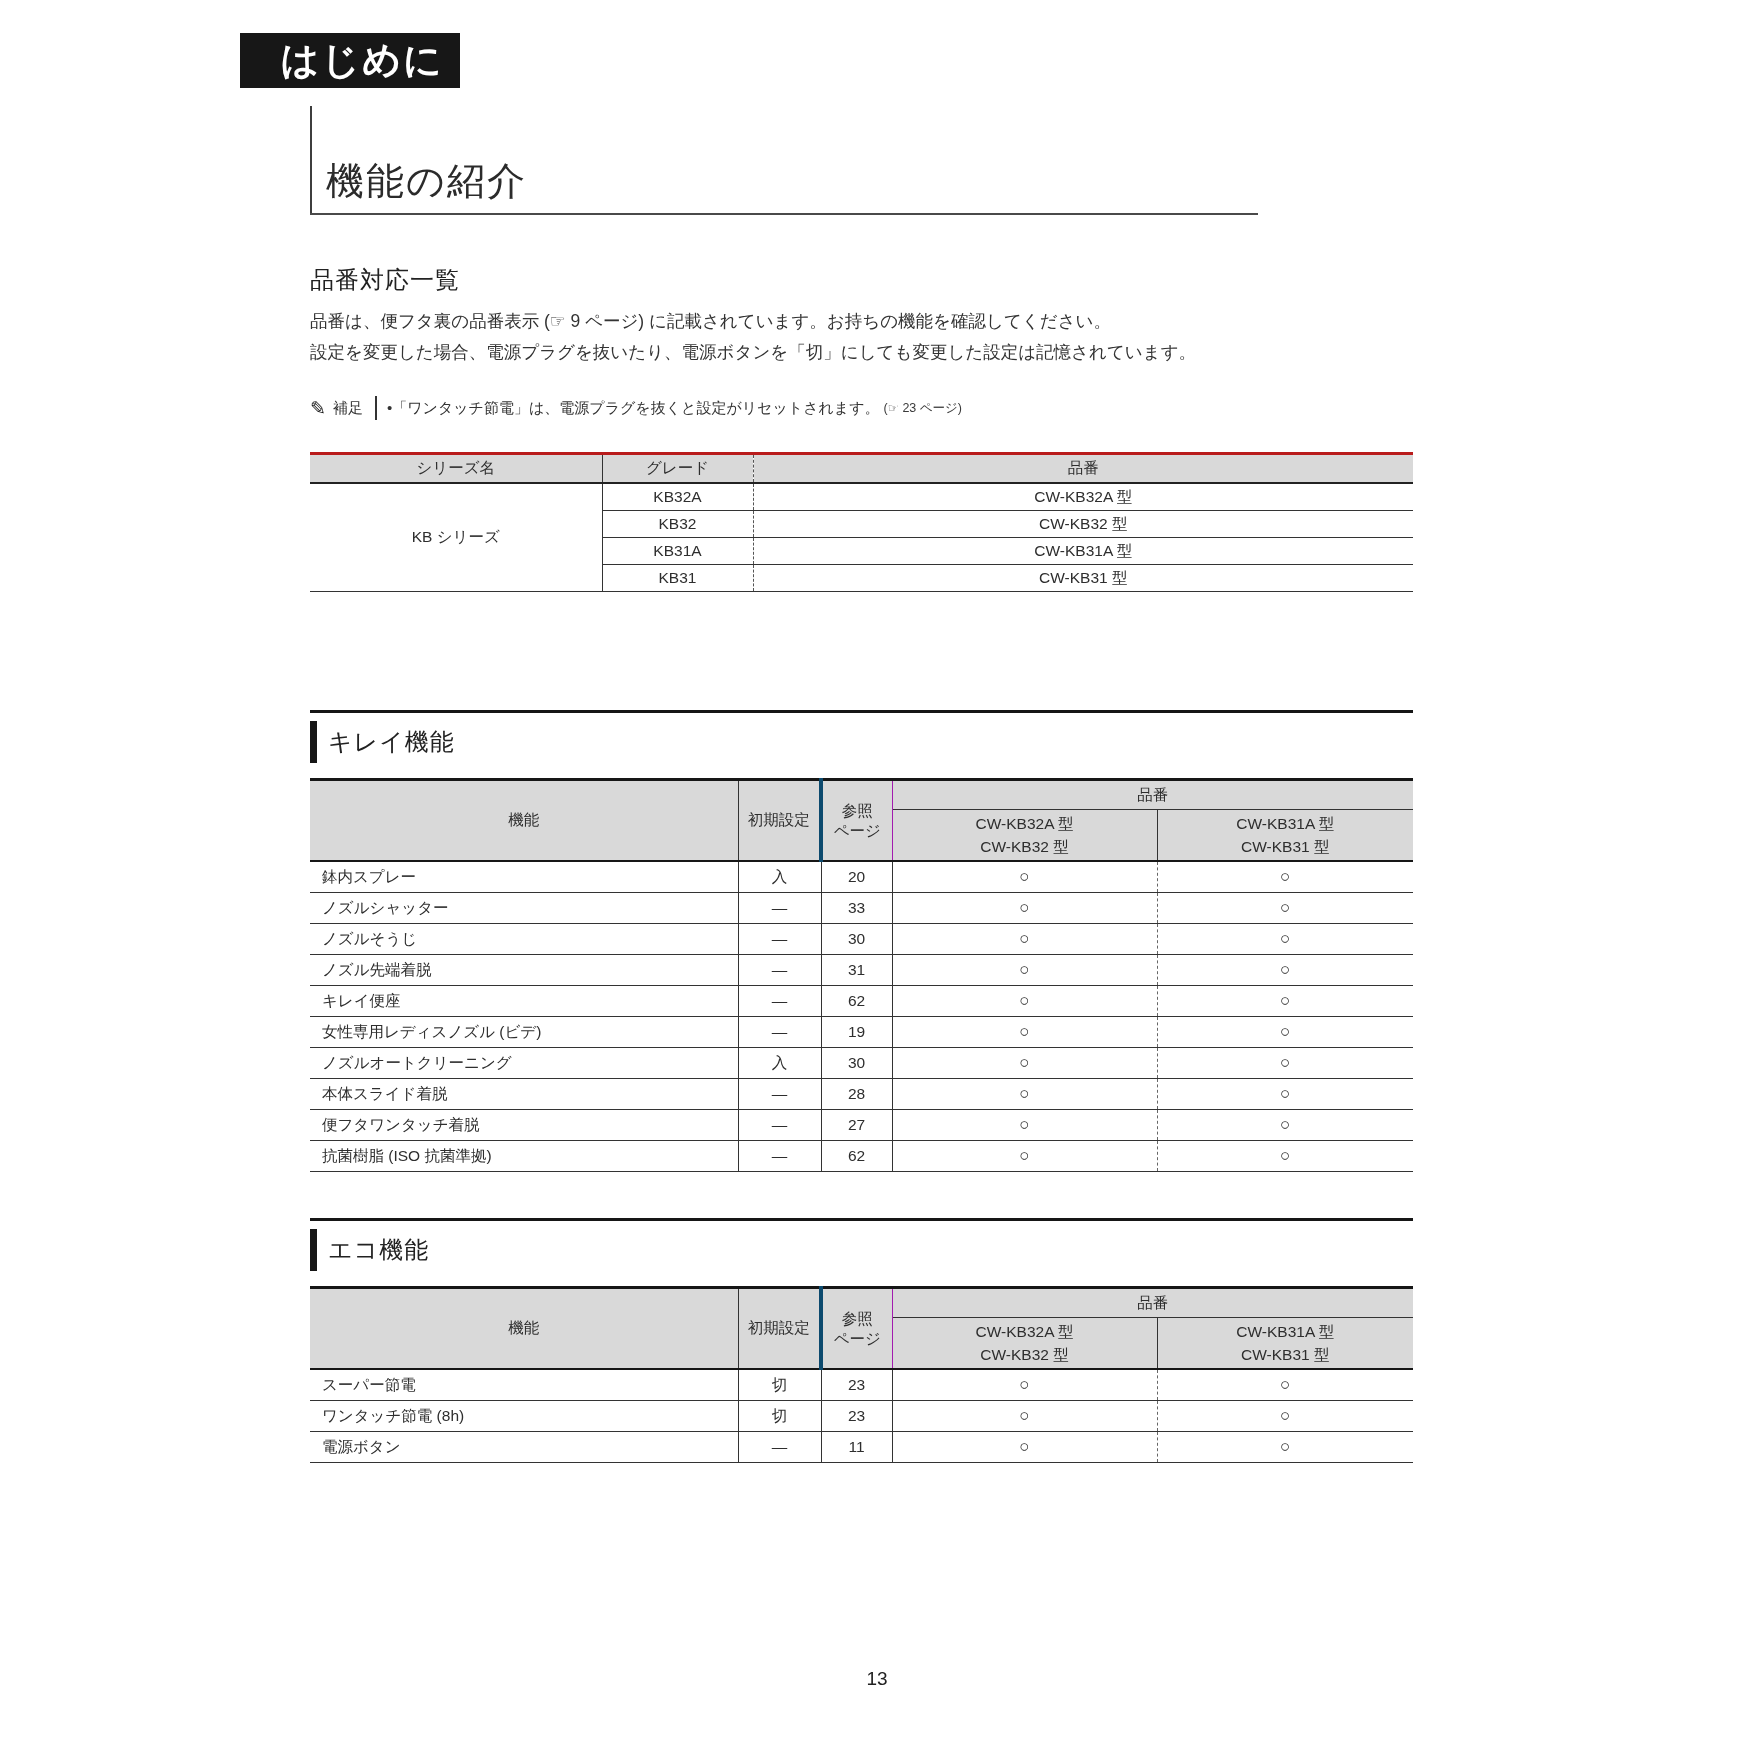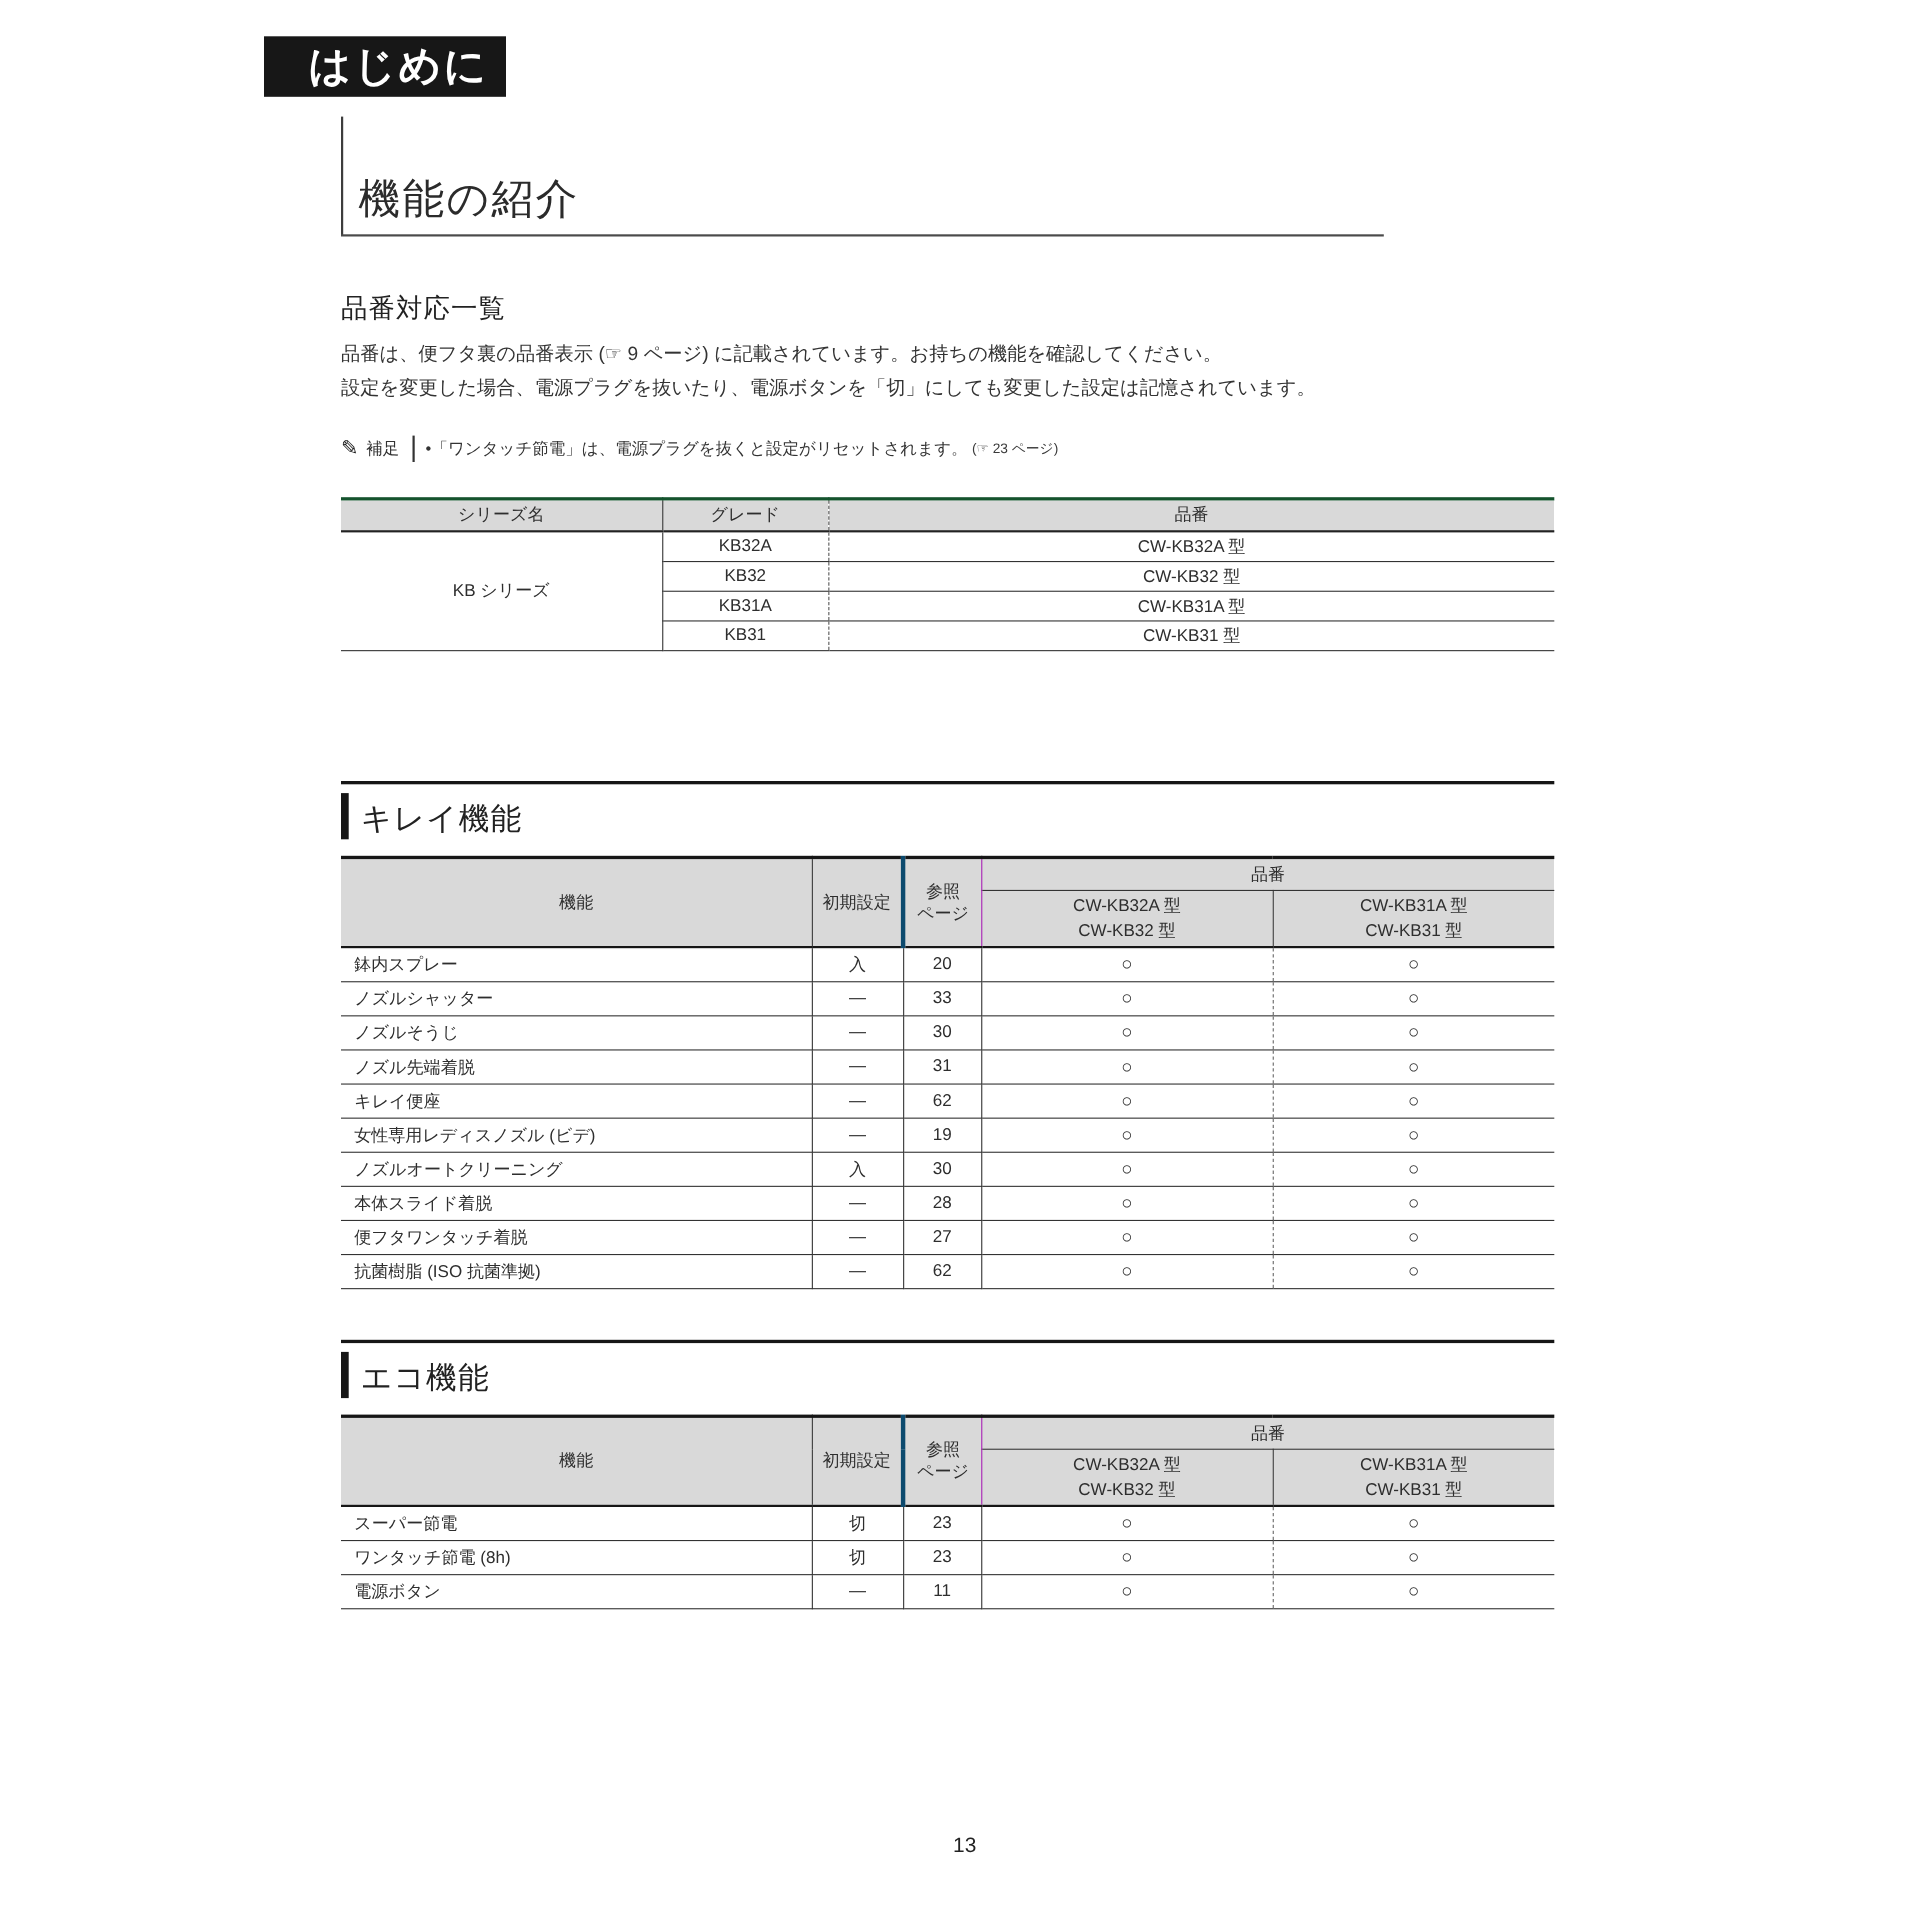--- a/index.html
+++ b/index.html
@@ -35,33 +35,33 @@
   #s1-note .note-sep{display:inline-block;width:2px;height:24px;background:#333;margin:0 10px 0 12px;}
   #s1-note .note-ref{font-size:12.5px;margin-left:4px;color:#3a3a3a;}
 
   
   table{border-collapse:collapse;table-layout:fixed;}
   th,td{padding:0;margin:0;overflow:hidden;}
   th{font-weight:normal;}
 
   
   #table1{left:310px;top:452px;}
-  #table1 table{width:1103px;border-top:3px solid #14532d;}
+  #table1 table{width:1103px;border-top:3px solid #b91c1c;}
   #table1 th{
     background:#d9d9d9;height:27px;font-size:15.5px;color:#2e2e2e;
     text-align:center;border-bottom:2px solid #222;
   }
   #table1 td{height:26px;font-size:15.5px;text-align:center;color:#2e2e2e;border-bottom:1px solid #333;}
   #table1 .c-series{border-right:1px solid #333;}
   #table1 .c-grade{border-right:1px dashed #555;}
 
   
   .sec-rule{width:1103px;height:3px;background:#161616;left:310px;}
   .sec-bar{width:7px;height:42px;background:#161616;left:310px;}
-  .sec-title{left:328px;font-size:28px;color:#222;letter-spacing:1px;font-family:Liberation Serif, serif;}
+  .sec-title{left:328px;font-size:24px;color:#222;letter-spacing:1px;font-family:Liberation Serif, serif;}
 
   .ftable table{width:1103px;border-top:3px solid #161616;}
   .ftable th{background:#d9d9d9;color:#2e2e2e;text-align:center;font-size:15.5px;}
   .ftable .h-span{border-bottom:2.5px solid #161616;}
   .ftable .h-func{border-right:1px solid #333;}
   .ftable .h-def{border-right:4px solid #0c4a6e;}
   .ftable .h-page{border-right:1px solid #a21caf;line-height:20px;}
   .ftable .h-hinban{height:28px;border-bottom:1px solid #333;}
   .ftable .h-model{height:50px;line-height:23px;border-bottom:2.5px solid #161616;}
   .ftable .h-model-a{border-right:1px solid #333;}

